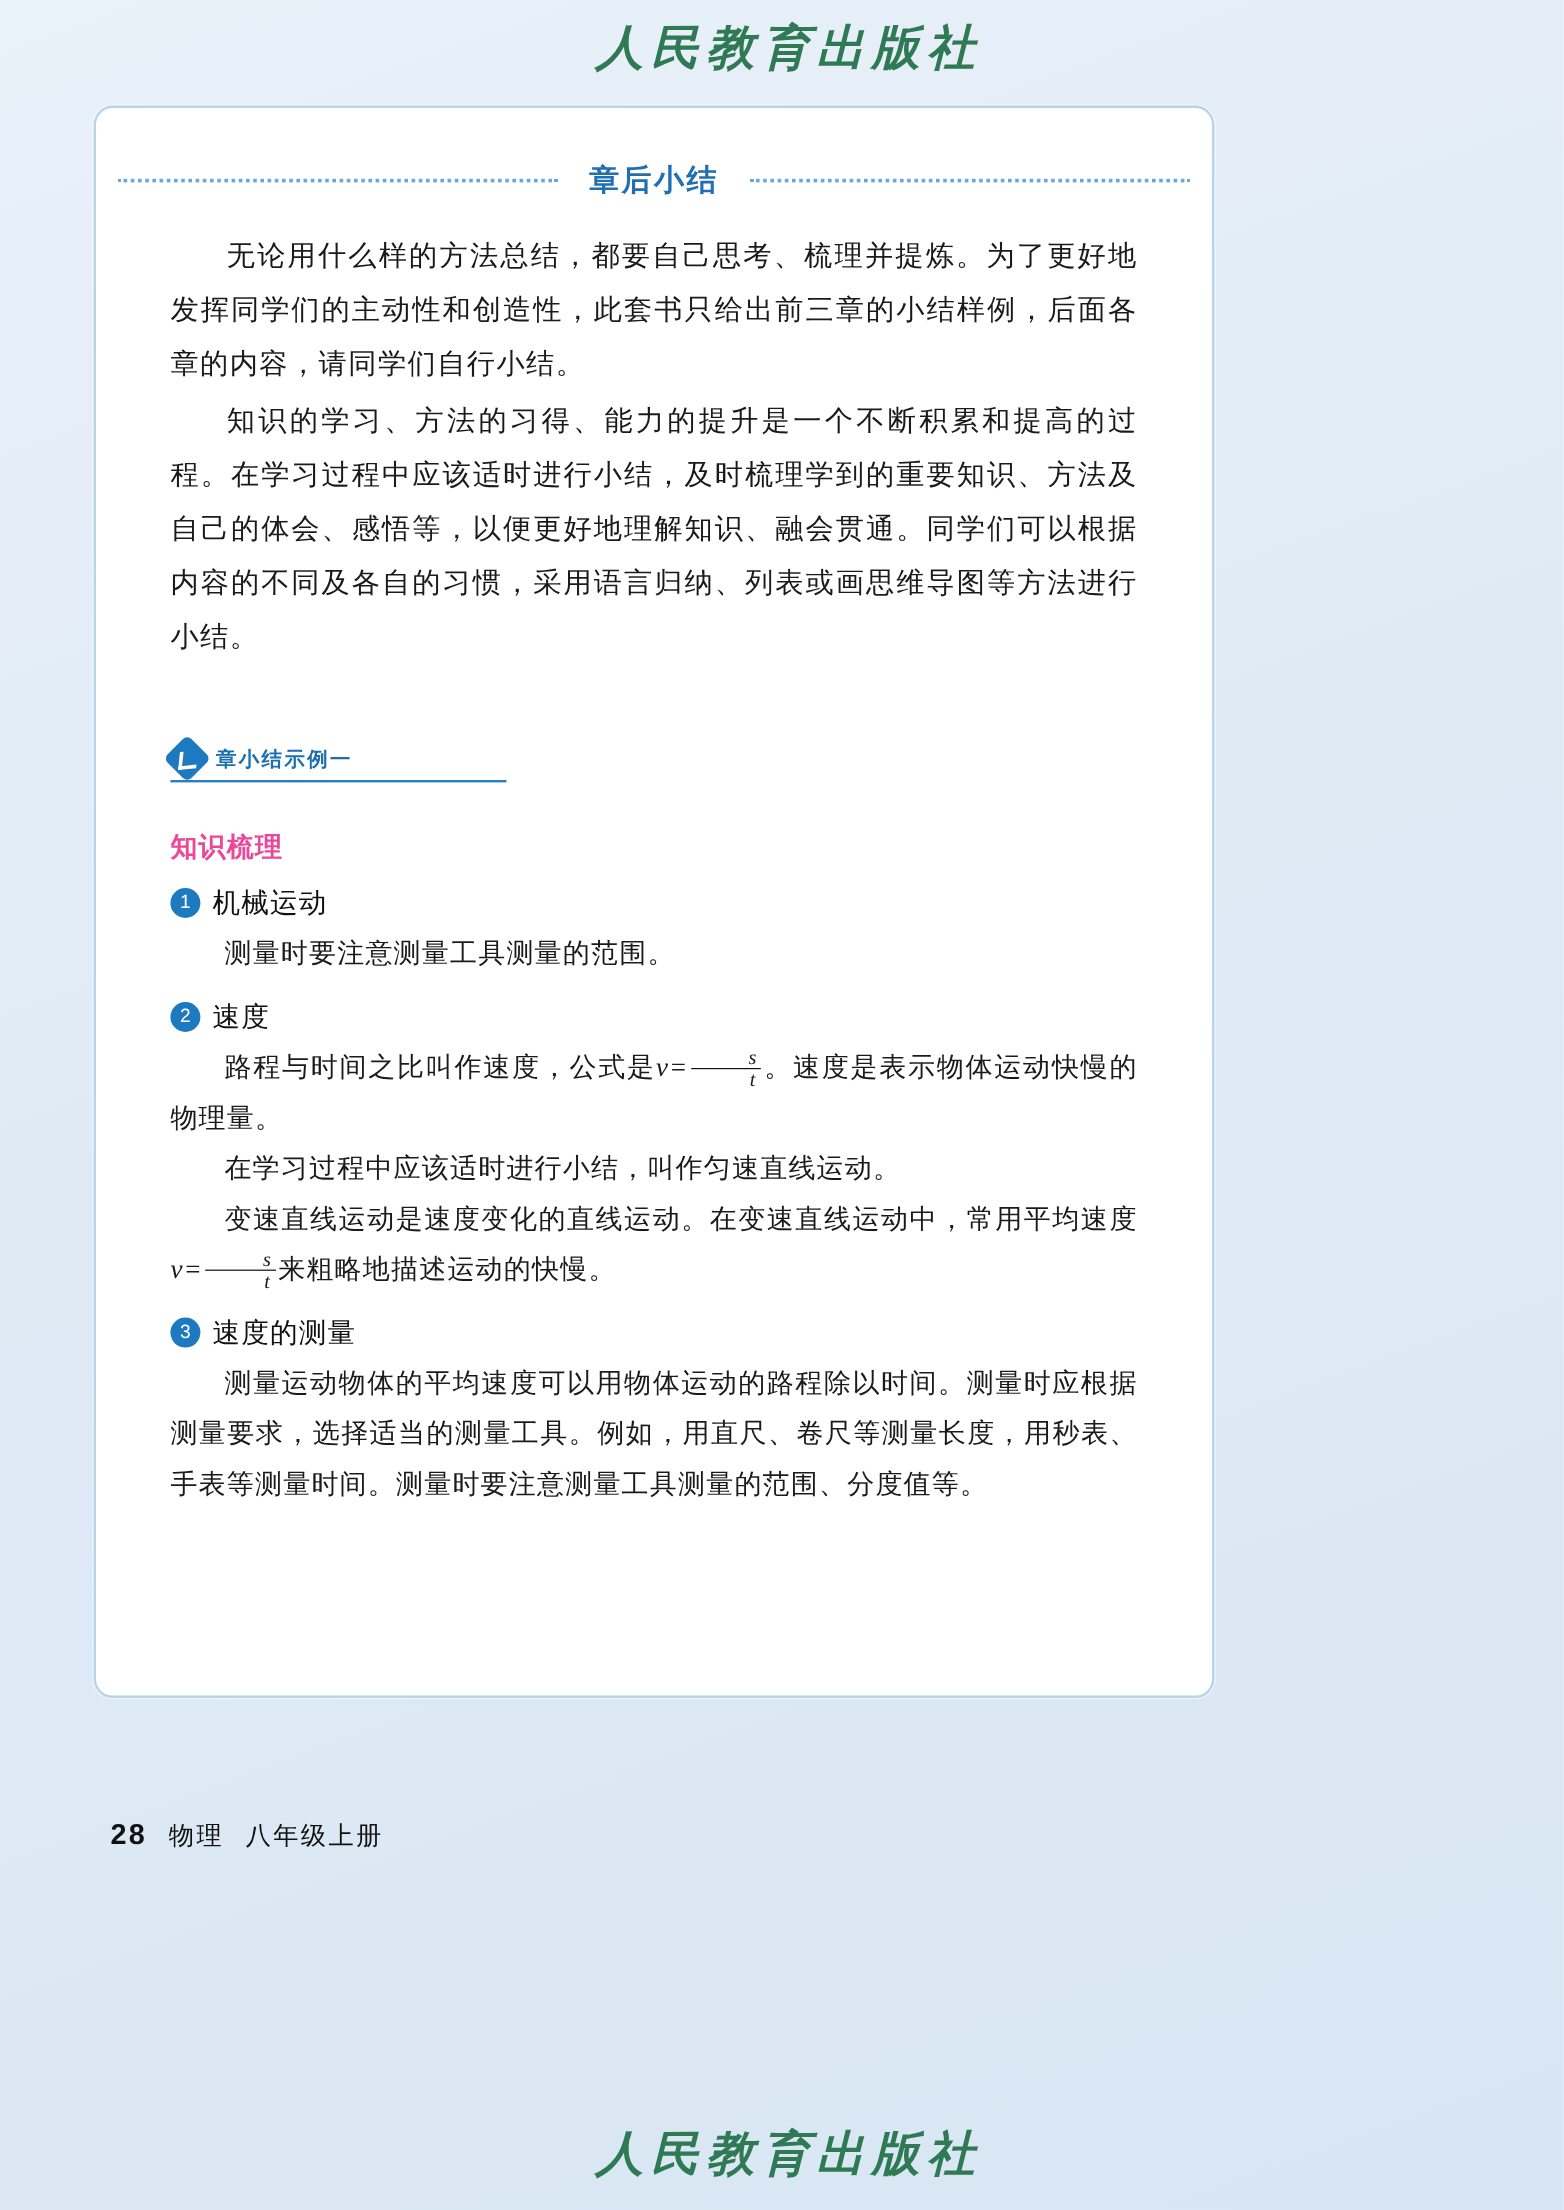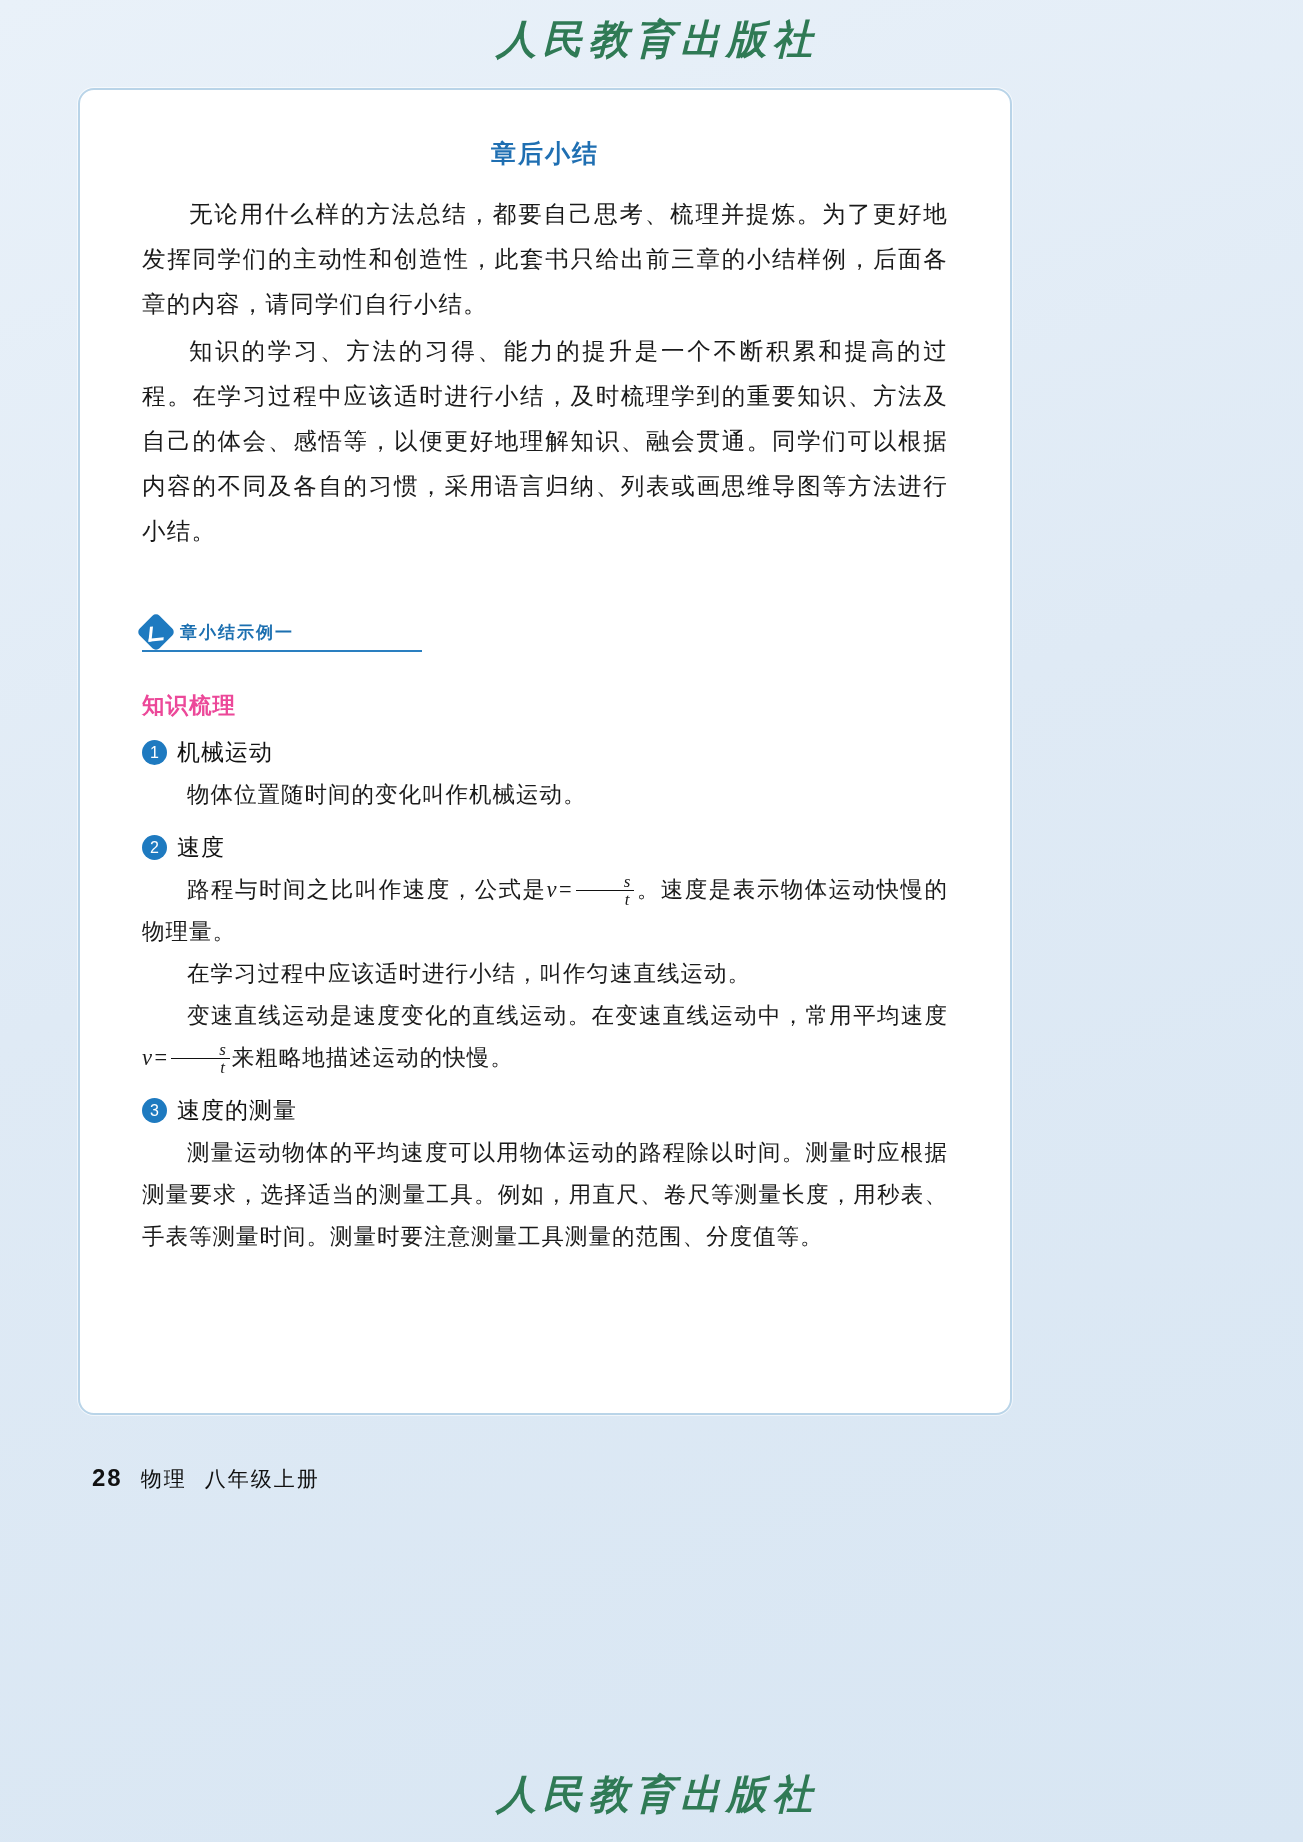--- a/index.html
+++ b/index.html
@@ -50,21 +50,20 @@
   }
 
   
   .section-head {
     position: relative;
     margin: 42px 18px 0 18px;
     height: 34px;
     display: flex;
     align-items: center;
     justify-content: flex-start;
-    flex-direction: column;
   }
   .section-head .dots {
     flex: 1;
     height: 0;
     border-top: 3px dotted #6aa8d8;
     margin-top: 2px;
   }
   .section-head .title {
     color: #1f6fb2;
     font-weight: bold;
@@ -195,21 +194,21 @@
     top: -1px;
   }
   .frac .nu { display: block; padding: 0 3px; }
   .frac .de { display: block; border-top: 1px solid #111; padding: 0 3px; }
   .ital { font-style: italic; }
 
   
   .footer {
     position: absolute;
     left: 92px;
-    top: 1464px;
+    top: 1516px;
     font-size: 21px;
     color: #111;
     letter-spacing: 2px;
     display: flex;
     gap: 18px;
     align-items: baseline;
     font-family: "Liberation Sans", sans-serif;
   }
   .footer .pg { font-size: 24px; font-weight: bold; }
 </style>
@@ -238,21 +237,21 @@
         <span class="label">章小结示例一</span>
       </div>
 
 
       <div class="subhead">知识梳理</div>
 
       <div class="num-item">
         <span class="num-badge">1</span>
         <span class="num-label">机械运动</span>
       </div>
-      <p class="body">物体位置随时间的变化叫作机械运动。</p>
+      <p class="body">测量时要注意测量工具测量的范围。</p>
 
       <div class="num-item">
         <span class="num-badge">2</span>
         <span class="num-label">速度</span>
       </div>
 
       <p class="body"><span>路程与时间之比叫作速度，公式是</span><span class="ital">v</span><span class="ital">=</span><span class="frac"><span class="nu">s</span><span class="de">t</span></span><span>。速度是表示物体运动快慢的物理量。</span></p>
 
       <p class="body">在学习过程中应该适时进行小结，叫作匀速直线运动。</p>
 

